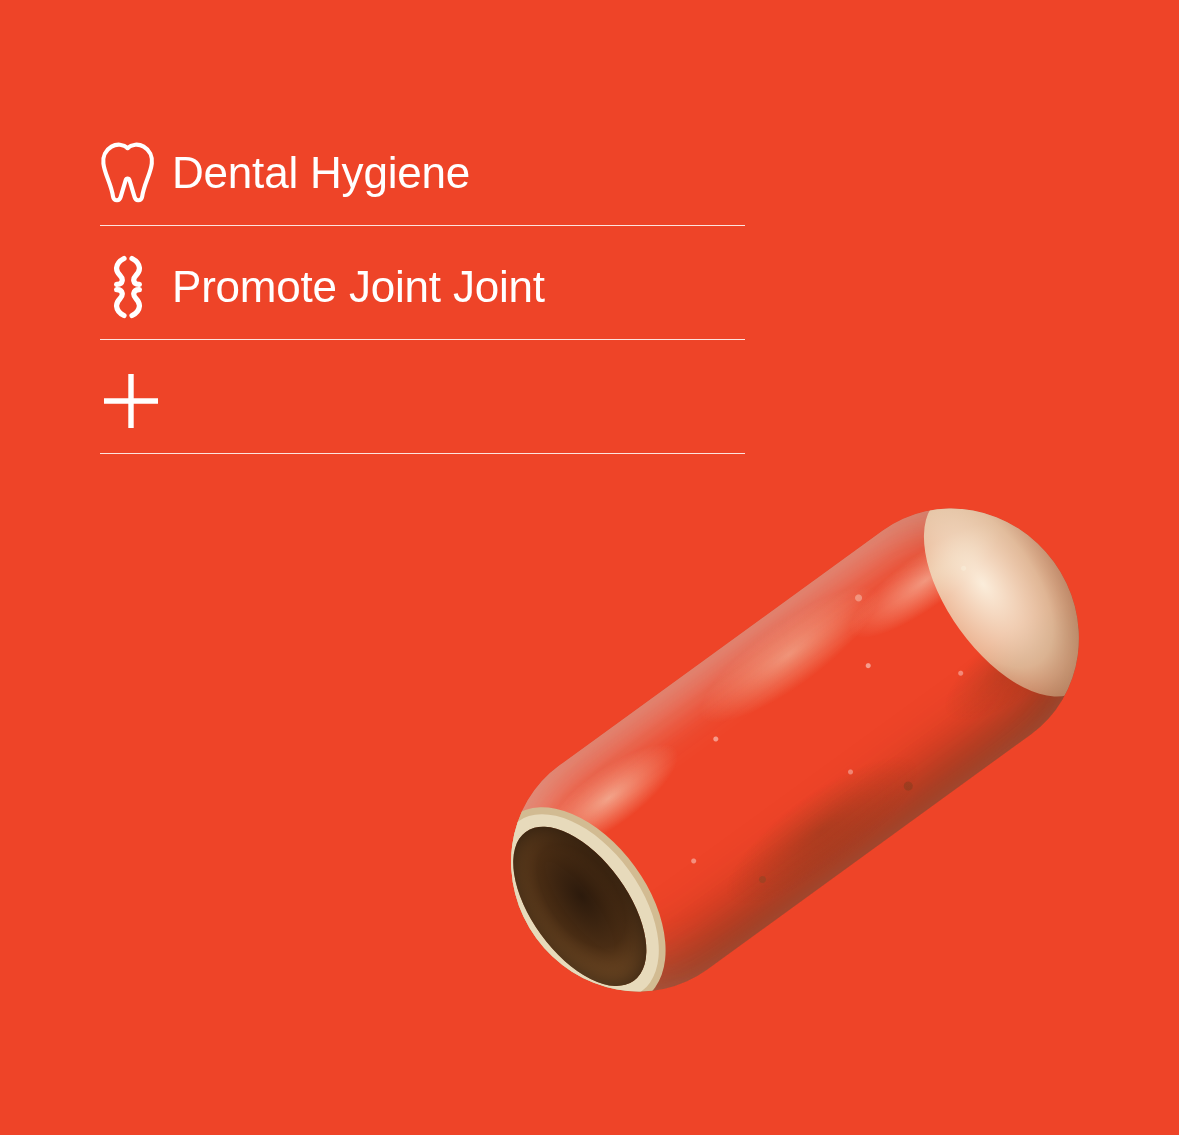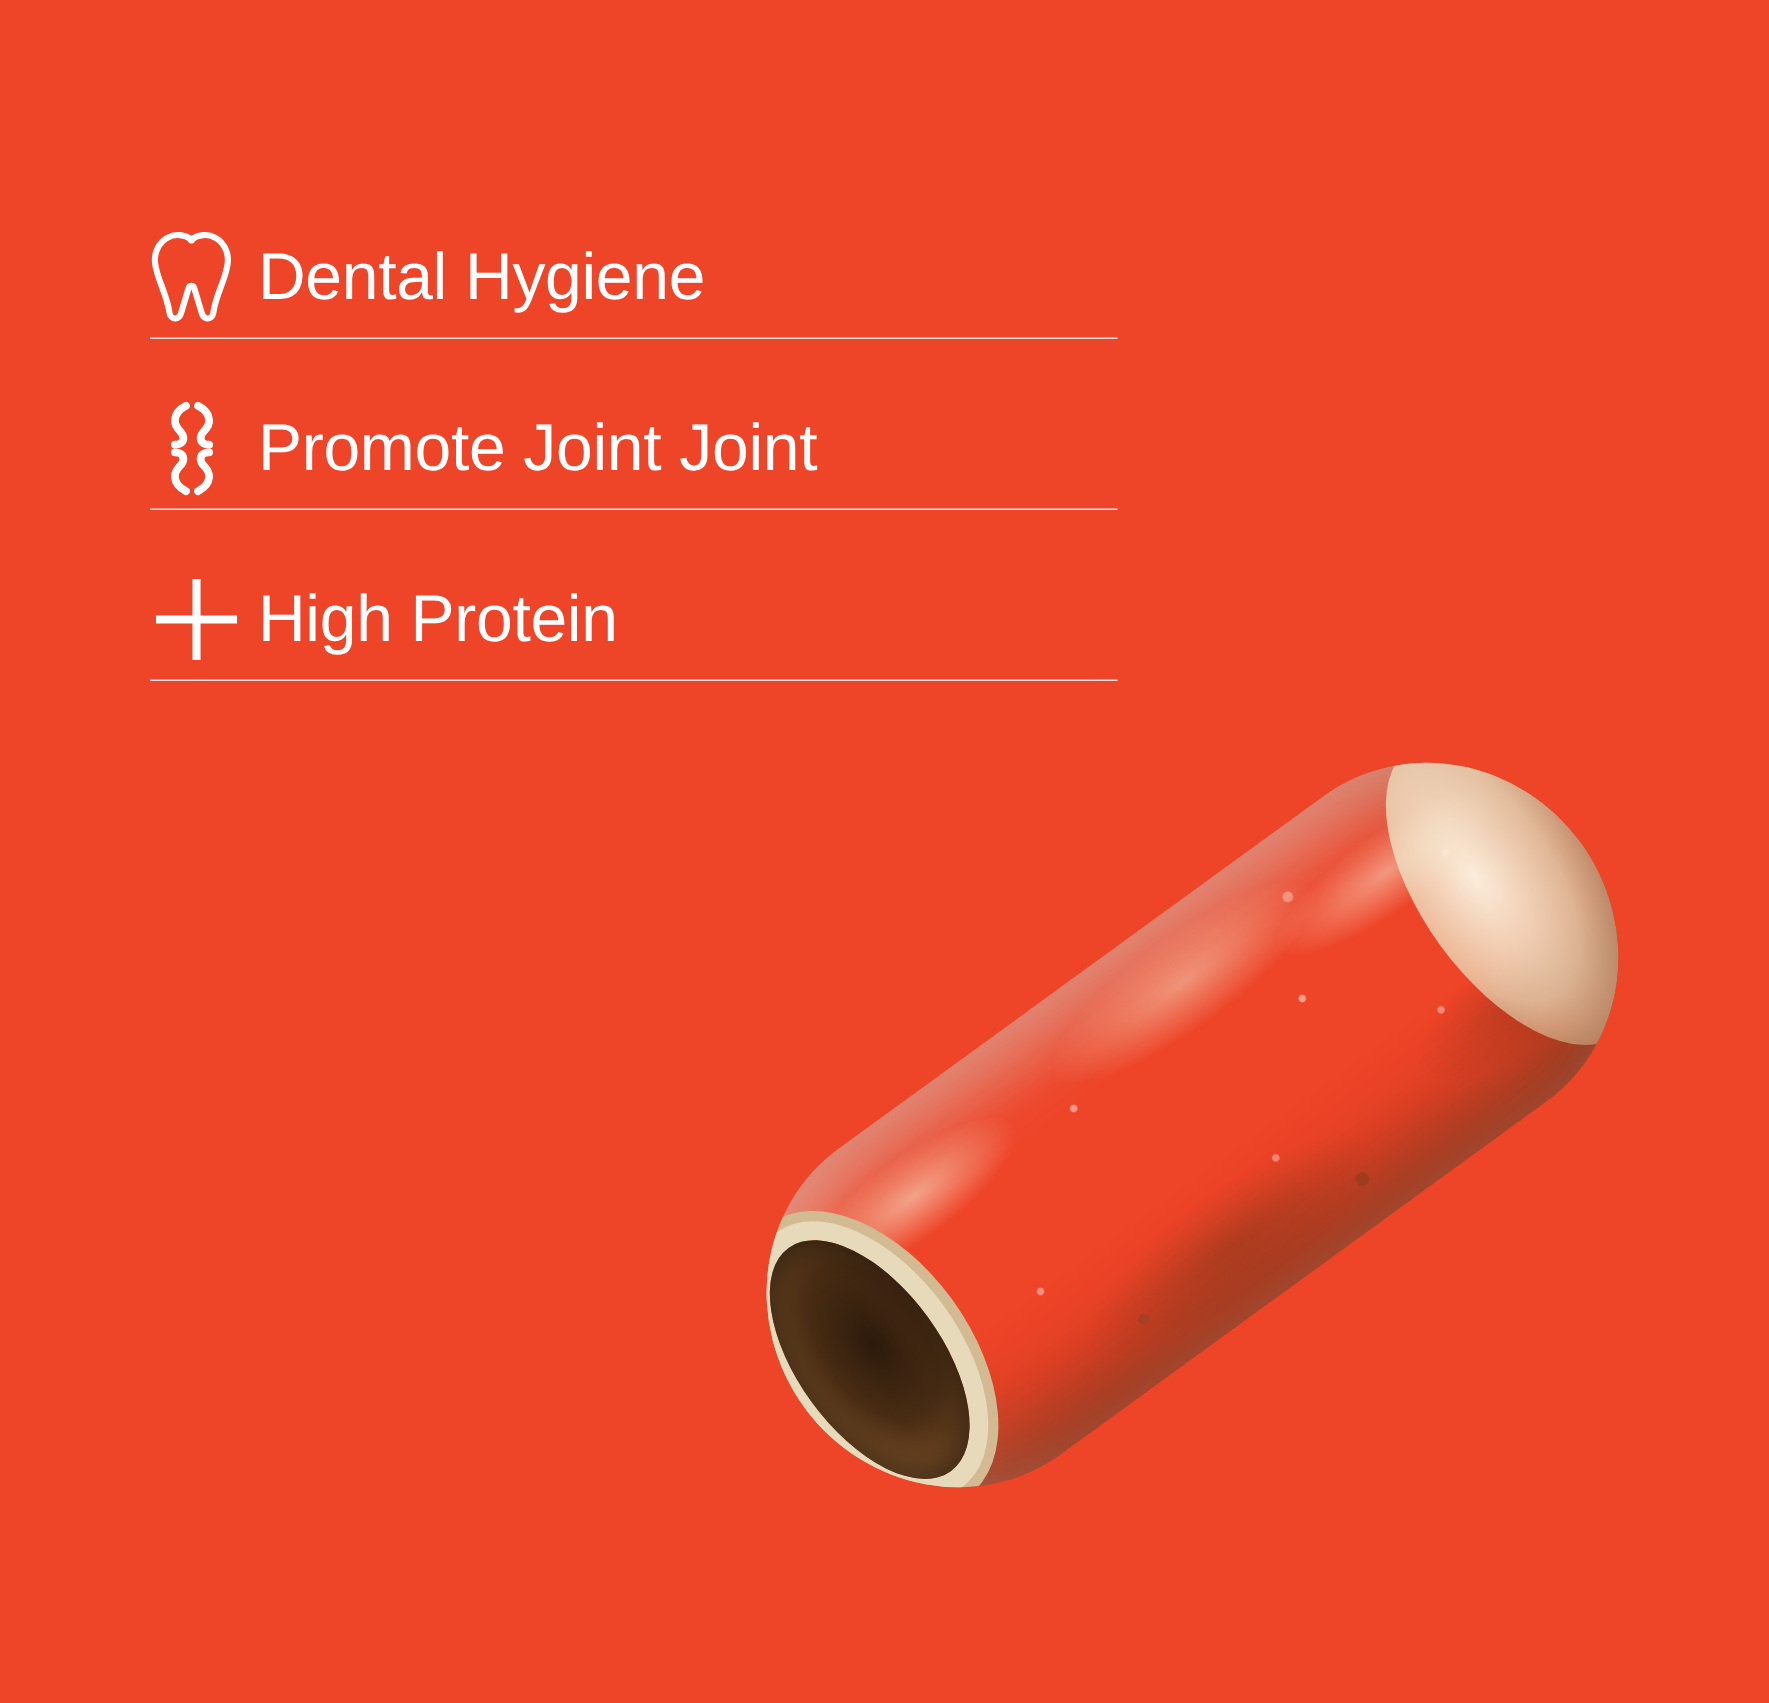--- a/index.html
+++ b/index.html
@@ -7,21 +7,21 @@
     width:1179px;height:1135px;overflow:hidden;position:relative;
     font-family:"Liberation Sans","DejaVu Sans",sans-serif;
     background:#EE4428;
   }
   #stage{position:absolute;inset:0;background:#EE4428;overflow:hidden;}
 
   
   #features{position:absolute;left:100px;top:112px;width:646px;}
   .feature-row{position:relative;height:114px;box-sizing:border-box;}
   .feature-row .inner{
-    position:absolute;left:0;top:16px;height:113px;width:100%;
+    position:absolute;left:0;top:4px;height:113px;width:100%;
     display:flex;align-items:center;gap:0;
   }
   .feat-icon{width:72px;flex:0 0 72px;display:flex;align-items:center;justify-content:flex-start;}
   .feat-label{
     color:#ffffff;font-size:44px;letter-spacing:-0.2px;
     font-weight:500;line-height:1;white-space:nowrap;
     -webkit-font-smoothing:antialiased;
   }
   .divider{
     position:absolute;left:0;bottom:0;width:645px;height:1px;
@@ -144,21 +144,20 @@
       <div class="divider"></div>
     </div>
 
     <div class="feature-row">
       <div class="inner">
         <span class="feat-icon">
           <svg width="66" height="66" viewBox="0 0 66 66" fill="none" aria-hidden="true">
             <path d="M31 6v54M4 33h54" stroke="#ffffff" stroke-width="5.4" stroke-linecap="butt"></path>
           </svg>
         </span>
-        <span class="feat-label">High Protein</span>
       </div>
       <div class="divider"></div>
     </div>
 
   </div>
 
   <div id="product">
     <div id="chew">
       <div id="farend"></div>
       <div id="mouth"></div>

